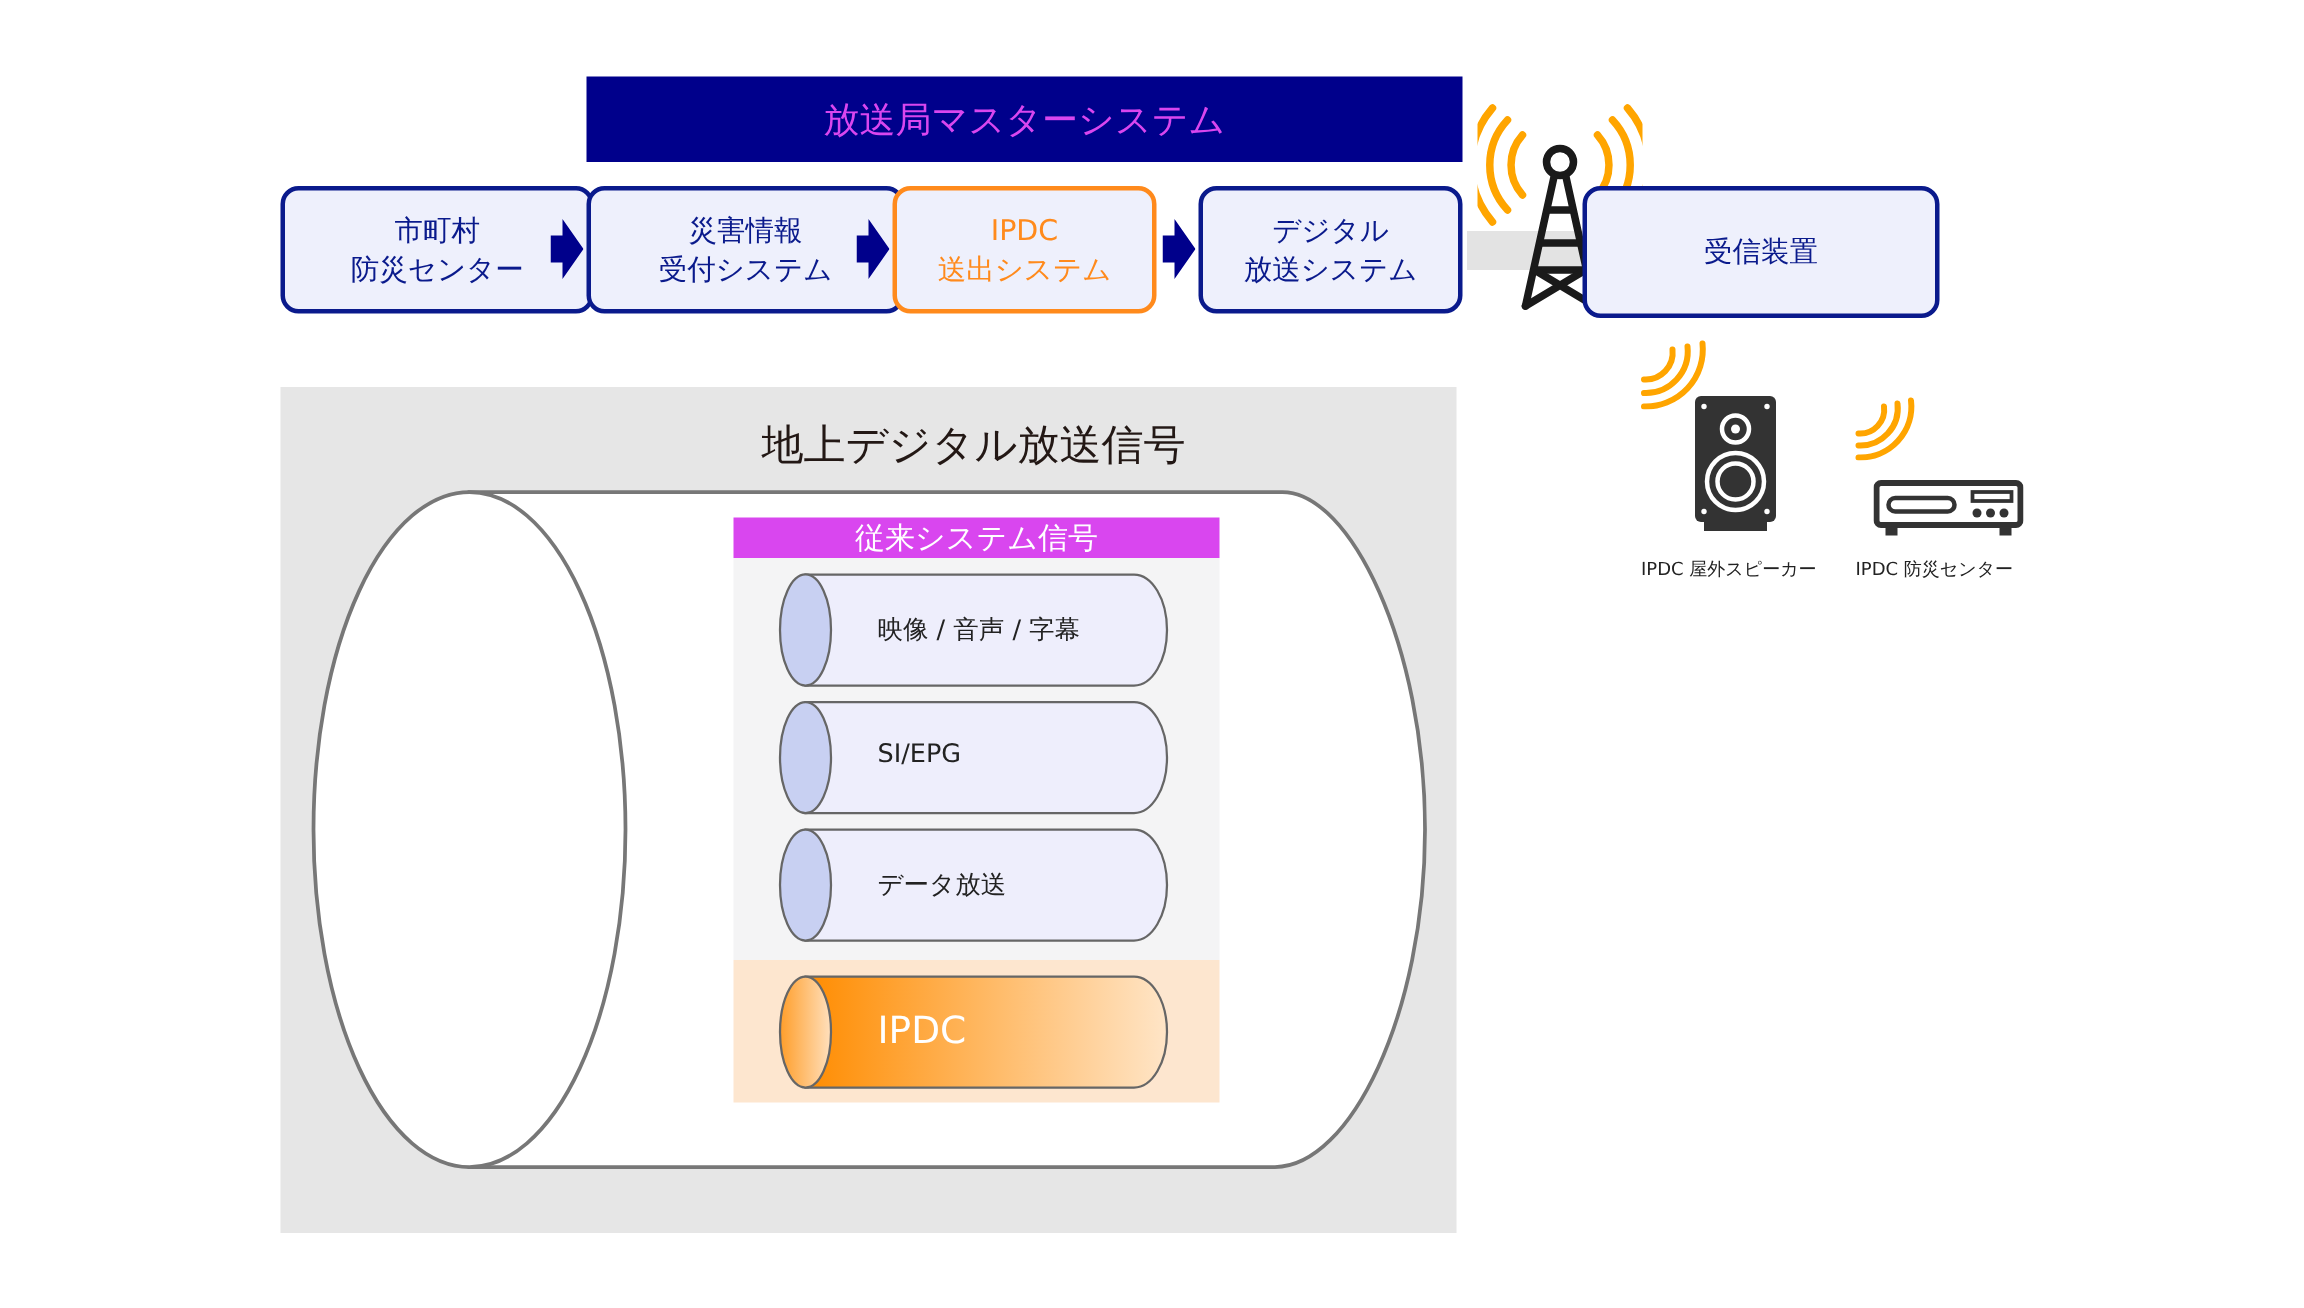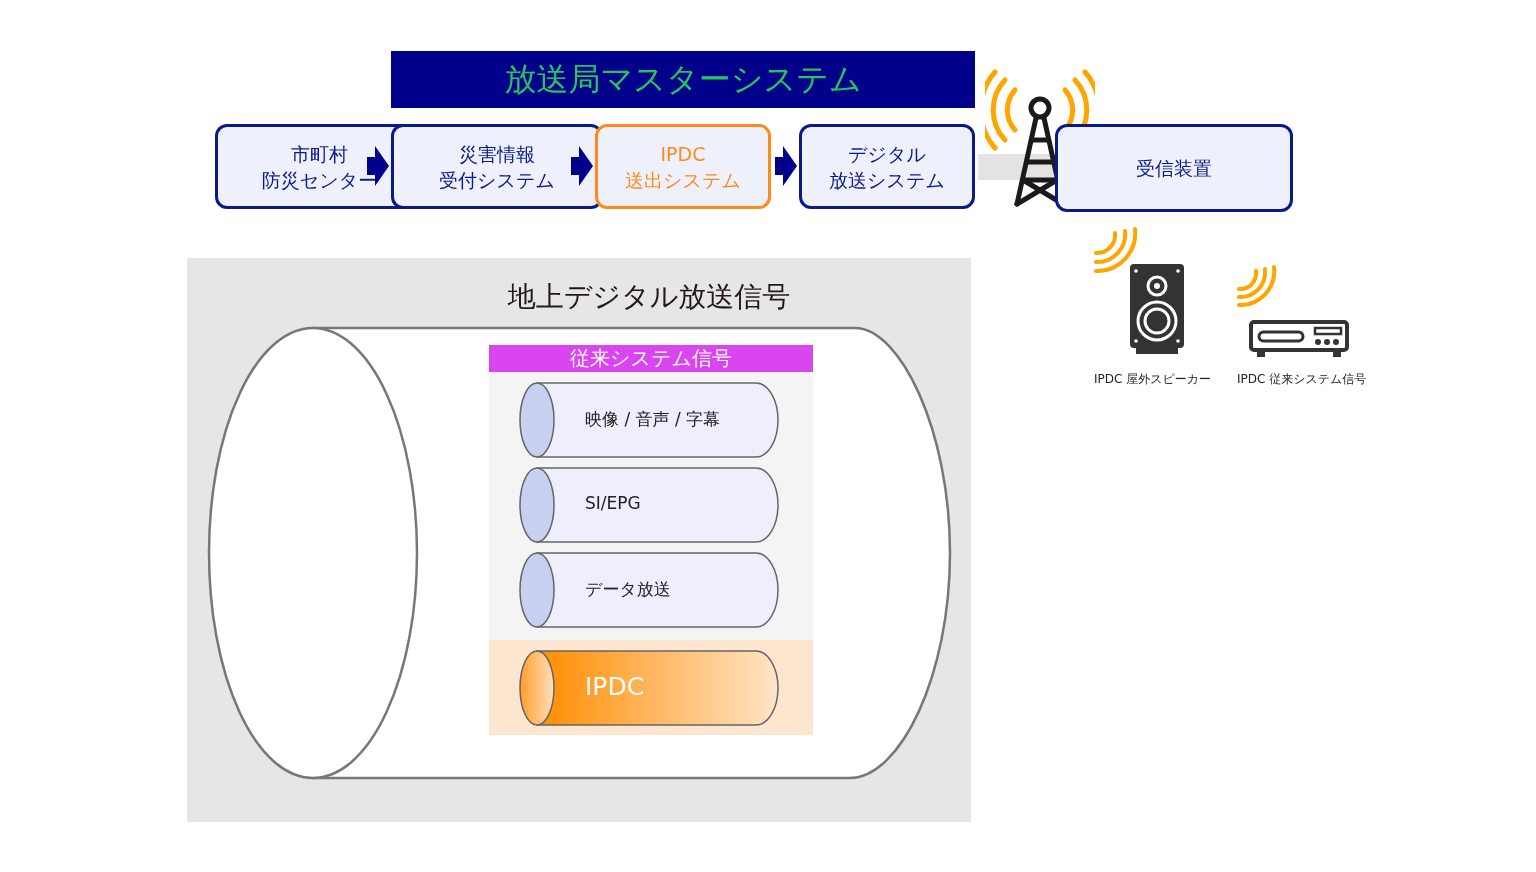--- a/index.html
+++ b/index.html
@@ -1,41 +1,41 @@
 <!DOCTYPE html>
 <html><head>
 <meta charset="utf-8">
 <style>
   html, body { margin:0; padding:0; }
   body { width:1536px; height:872px; background:#ffffff; position:relative; overflow:hidden;
          font-family:"DejaVu Sans", "Liberation Sans", sans-serif; }
   .abs { position:absolute; }
-  .master-bar { left:391px; top:51px; width:584px; height:57px; background:#00008b; color:#22c55e;
-                font-size:32px; display:flex; align-items:center; justify-content:center; }
+  .master-bar { left:391px; top:51px; width:584px; height:57px; background:#00008b; color:#d946ef;
+                font-size:24px; display:flex; align-items:center; justify-content:center; }
   .node { height:85px; top:124px; box-sizing:border-box; border:3px solid #0a1a8c; border-radius:12px;
           background:#eef0fc; color:#0a1a8c; font-size:19px; display:flex; flex-direction:column;
           align-items:center; justify-content:center; line-height:26px; text-align:center; }
   .node.highlight { border-color:#ff8a1c; color:#ff8a1c; }
   .arrow { top:146px; width:22px; height:40px; }
   .panel { left:187px; top:258px; width:784px; height:564px; background:#e6e6e6; }
   .panel-title { left:187px; top:278px; width:924px; text-align:center; font-size:28px; color:#231815; }
   .inner-stack { left:489px; top:345px; width:324px; }
   .legacy-head { height:27px; background:#d946ef; color:#fff; font-size:20px; display:flex; align-items:center; justify-content:center; }
   .legacy-body { height:268px; background:#f4f4f5; }
   .ipdc-body { height:95px; background:#fde6cf; }
   .ipdc-foot { height:28px; background:#ff8000; color:#fff; font-size:15px; display:flex; align-items:center; justify-content:center; }
   .cyl-label { font-size:17px; color:#222; }
   .caption { font-size:12px; color:#222; }
 </style>
 </head>
 <body>
 
 <div class="abs master-bar">放送局マスターシステム</div>
 
-<div class="abs node" style="left:187px;width:209px;margin-left:28px;">
+<div class="abs node" style="left:187px;width:209px;">
   <span>市町村</span>
   <span>防災センター</span>
 </div>
 <svg class="abs arrow" style="left:367px" viewBox="0 0 22 40">
   <polygon points="0,11 8,11 8,0 22,20 8,40 8,29 0,29" fill="#00008b"></polygon>
 </svg>
 <div class="abs node" style="left:391px;width:212px;">
   <span>災害情報</span>
   <span>受付システム</span>
 </div>
@@ -112,21 +112,21 @@
 <svg class="abs" style="left:1249px;top:320px;" width="100" height="38" viewBox="0 0 100 38">
   <rect x="2" y="2" width="96" height="28" rx="3" fill="none" stroke="#333" stroke-width="4"></rect>
   <rect x="8" y="31" width="8" height="6" fill="#333"></rect>
   <rect x="84" y="31" width="8" height="6" fill="#333"></rect>
   <rect x="10" y="12" width="44" height="9" rx="4.5" fill="none" stroke="#333" stroke-width="3"></rect>
   <rect x="66" y="8" width="26" height="6" fill="none" stroke="#333" stroke-width="2.5"></rect>
   <circle cx="69" cy="22" r="3" fill="#333"></circle>
     <circle cx="78" cy="22" r="3" fill="#333"></circle>
     <circle cx="87" cy="22" r="3" fill="#333"></circle>
 </svg>
-<div class="abs caption" style="left:1237px;top:371px;">IPDC 従来システム信号</div>
+<div class="abs caption" style="left:1237px;top:371px;">IPDC 防災センター</div>
 
 <div class="abs panel"></div>
 <div class="abs panel-title" style="left:187px;width:924px;">地上デジタル放送信号</div>
 
 <svg class="abs" style="left:200px;top:320px;" width="760" height="466" viewBox="0 0 760 466">
   <path d="M113,8 L655,8 C700,8 750,110 750,233 C750,356 700,458 650,458 L113,458 Z" fill="#fff" stroke="#777" stroke-width="2.5"></path>
   <ellipse cx="113" cy="233" rx="104" ry="225" fill="#fff" stroke="#777" stroke-width="2.5"></ellipse>
 </svg>
 
 <div class="abs inner-stack">

